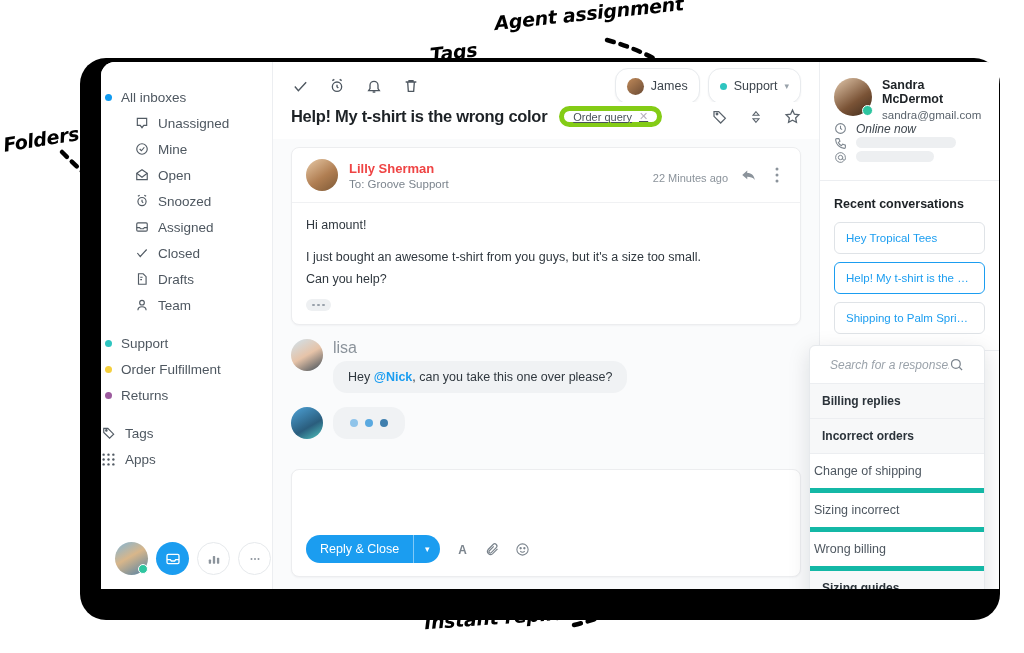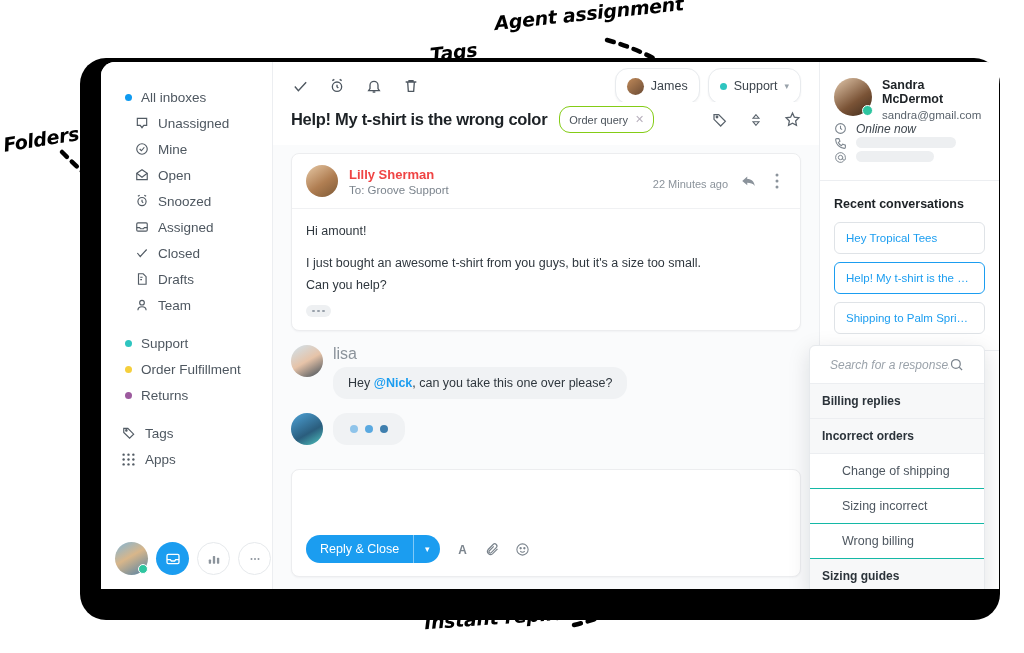--- a/index.html
+++ b/index.html
@@ -42,21 +42,21 @@
 
   
   .sidebar {
     width: 172px; flex: 0 0 172px; background: #fff;
     border-right: 1px solid #eceef1;
     padding: 22px 0 0 0; position: relative;
   }
   .sb-title { font-size: 19px; font-weight: 700; color: #1d2226; padding: 0 0 14px 20px; letter-spacing: -0.2px; }
   .sb-item {
     display: flex; align-items: center; gap: 9px;
-    height: 26px; padding-left: 20px; cursor: pointer;
+    height: 26px; cursor: pointer;
     font-size: 13.5px; color: #4e5760;
   }
   .sb-item.indent { padding-left: 33px; }
   .sb-item .lbl { white-space: nowrap; }
   .sb-ico { width: 15px; height: 15px; display: inline-flex; align-items: center; justify-content: center; color: #525b64; flex: 0 0 15px; }
   .dot { width: 7px; height: 7px; border-radius: 50%; flex: 0 0 7px; margin-left: 4px; }
   .dot.blue { background: #0f9af0; }
   .dot.teal { background: #2ec5c0; }
   .dot.yellow { background: #f5cf3c; }
   .dot.purple { background: #9c5a9e; }
@@ -86,23 +86,23 @@
     box-shadow: 0 1px 2px rgba(16,24,40,.05);
   }
   .pill .mini-av { width: 17px; height: 17px; border-radius: 50%; background: linear-gradient(140deg,#c08a5a,#6a4a33); }
   .pill .tdot { width: 7px; height: 7px; border-radius: 50%; background: #2ec5c0; }
   .chev { font-size: 9px; color: #98a1aa; }
 
   .subbar { display: flex; align-items: center; padding: 4px 18px 12px 18px; background: #fff; }
   .conv-title { font-size: 16.5px; font-weight: 700; color: #1d2226; letter-spacing: -0.3px; }
   .tagchip {
     display: flex; align-items: center; gap: 7px; margin-left: 12px;
-    height: 27px; padding: 0 9px; border-radius: 11px;
-    border: 1px solid #84cc16; background: #fff;
-    font-size: 11px; color: #4a525a;
+    height: 21px; padding: 0 9px; border-radius: 11px;
+    border: 5px solid #84cc16; background: #fff;
+    font-size: 11px; color: #4a525a; text-decoration: underline;
   }
   .tagchip .x { color: #b8b0bd; font-size: 11px; cursor: pointer; }
   .sub-right { margin-left: auto; display: flex; align-items: center; gap: 18px; color: #5a636c; }
 
   .thread { flex: 1 1 auto; padding: 8px 18px 0 18px; overflow: hidden; }
   .msgcard { background: #fff; border: 1px solid #ecedef; border-radius: 8px; box-shadow: 0 1px 2px rgba(16,24,40,.04); }
   .msghead { display: flex; align-items: center; padding: 11px 14px; border-bottom: 1px solid #f0f1f3; }
   .msg-av { width: 32px; height: 32px; border-radius: 50%; background: linear-gradient(145deg,#e7c9a6,#b07e52 55%,#7d5936); flex:0 0 32px; }
   .msg-meta { margin-left: 11px; }
   .msg-name { font-size: 13px; font-weight: 700; color: #ef4444; }
@@ -146,21 +146,21 @@
     background: #fff; border: 1px solid #e6e9ec; border-radius: 6px;
     box-shadow: 0 6px 22px rgba(16,24,40,.13); overflow: hidden; z-index: 6;
   }
   .dd-search { display: flex; align-items: center; padding: 11px 20px; border-bottom: 1px solid #eceef1; }
   .dd-search input {
     border: 0; outline: 0; flex: 1 1 auto; font-size: 12px; color: #3d454d;
     font-family: "Liberation Sans", sans-serif; font-style: italic; background: transparent; min-width: 0;
   }
   .dd-search input::placeholder { color: #9aa2aa; font-style: italic; }
   .dd-group { padding: 10px 12px; font-size: 12px; font-weight: 700; color: #2b333a; background: #f7f8f9; border-bottom: 1px solid #eceef1; }
-  .dd-item { padding: 10px 12px 10px 32px; font-size: 12.5px; color: #4e5760; border-bottom: 1px solid #14b8a6; cursor: pointer; }
+  .dd-item { padding: 10px 12px 10px 4px; font-size: 12.5px; color: #4e5760; border-bottom: 5px solid #14b8a6; cursor: pointer; }
 
   
   .rpanel { width: 180px; flex: 0 0 180px; background: #fff; border-left: 1px solid #eceef1; overflow: hidden; }
   .rp-sec { padding: 16px 14px; border-bottom: 1px solid #eceef1; }
   .rp-head { display: flex; align-items: flex-start; gap: 10px; }
   .rp-av { width: 38px; height: 38px; border-radius: 50%; flex:0 0 38px; background: linear-gradient(145deg,#e3c9ad,#7a5336 60%,#3e2b1c); position: relative; }
   .rp-av::after { content:''; position:absolute; right:-1px; bottom:0px; width:9px; height:9px; border-radius:50%; background:#2ec5a0; border:1.5px solid #fff; }
   .rp-name { font-size: 12.5px; font-weight: 700; color: #1d2226; }
   .rp-mail { font-size: 11.5px; color: #5a636c; margin-top: 3px; }
   .rp-row { display: flex; align-items: flex-start; gap: 9px; margin-top: 1px; color: #7b848d; font-size: 12px; font-style: italic; }

